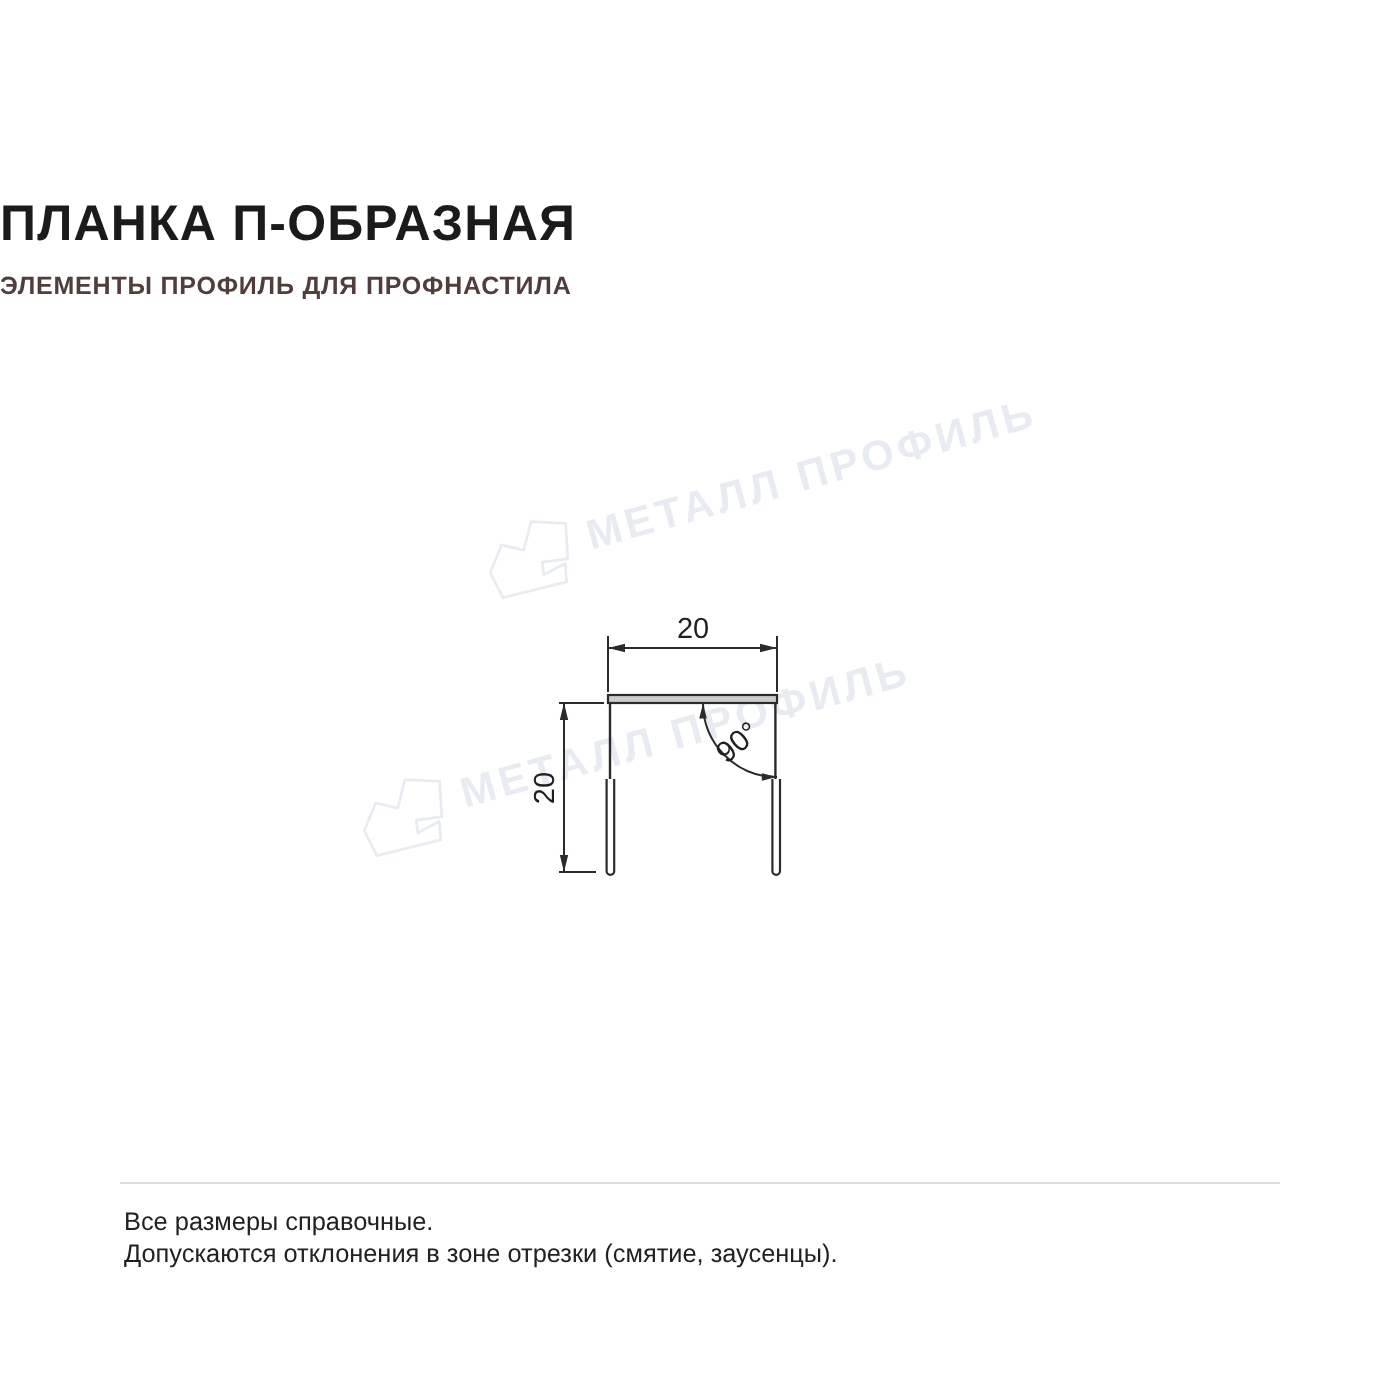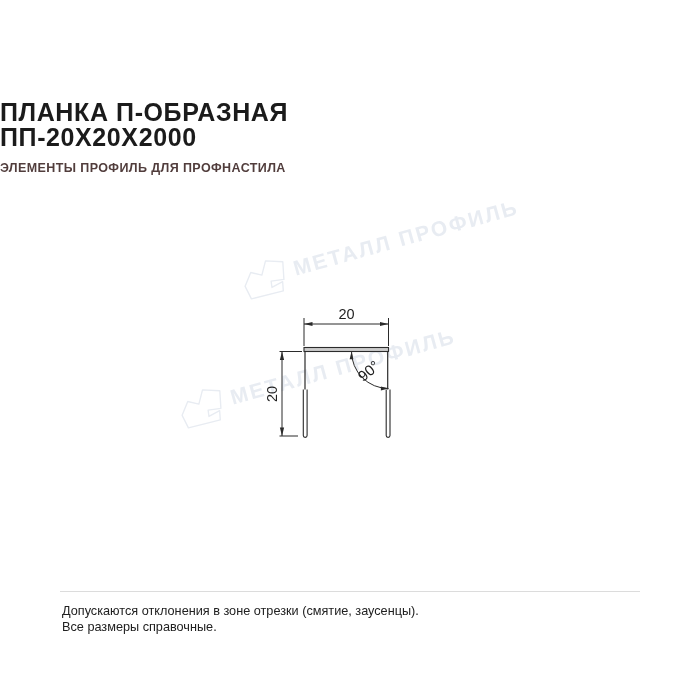--- a/index.html
+++ b/index.html
@@ -39,21 +39,20 @@
     font-size:12.7px;line-height:16px;color:#212121;
   }
 </style>
 </head>
 <body>
 
 <div class="page">
 
   <div class="header">
     <div class="title-line">ПЛАНКА П-ОБРАЗНАЯ</div>
-    <div class="title-line">ПП-20Х20Х2000</div>
     <div class="subtitle">ЭЛЕМЕНТЫ ПРОФИЛЬ ДЛЯ ПРОФНАСТИЛА</div>
   </div>
 
   <div class="watermark wm-1">
     <svg width="52" height="44" viewBox="0 0 57 48">
       <path d="M11,43 L8,28 L18,15 L29,21 L37,7 L55,13 L51,32 L37,30 L36,37 L49,34 L47,44 Z" fill="none" stroke="#e8ecf2" stroke-width="1.5" stroke-linejoin="round"></path>
     </svg>
     <span class="wm-text">МЕТАЛЛ ПРОФИЛЬ</span>
   </div>
 
@@ -95,17 +94,17 @@
     <g>
       <path d="M351.5,351.5 A37,37 0 0 0 388.5,388.5" fill="none" stroke="#2b2b2b" stroke-width="1"></path>
       <polygon points="351.5,351.8 349.6,359.3 353.4,359.3" fill="#2b2b2b"></polygon>
       <polygon points="388.3,388.5 380.9,386.6 380.9,390.4" fill="#2b2b2b"></polygon>
       <text class="angle-text" transform="translate(372,375) rotate(-40)" text-anchor="middle">90°</text>
     </g>
   </svg>
 
   <div class="footer-divider"></div>
   <div class="footer">
+    <div>Все размеры справочные.</div>
     <div>Допускаются отклонения в зоне отрезки (смятие, заусенцы).</div>
-    <div>Все размеры справочные.</div>
   </div>
 
 </div>
 
 </body></html>

